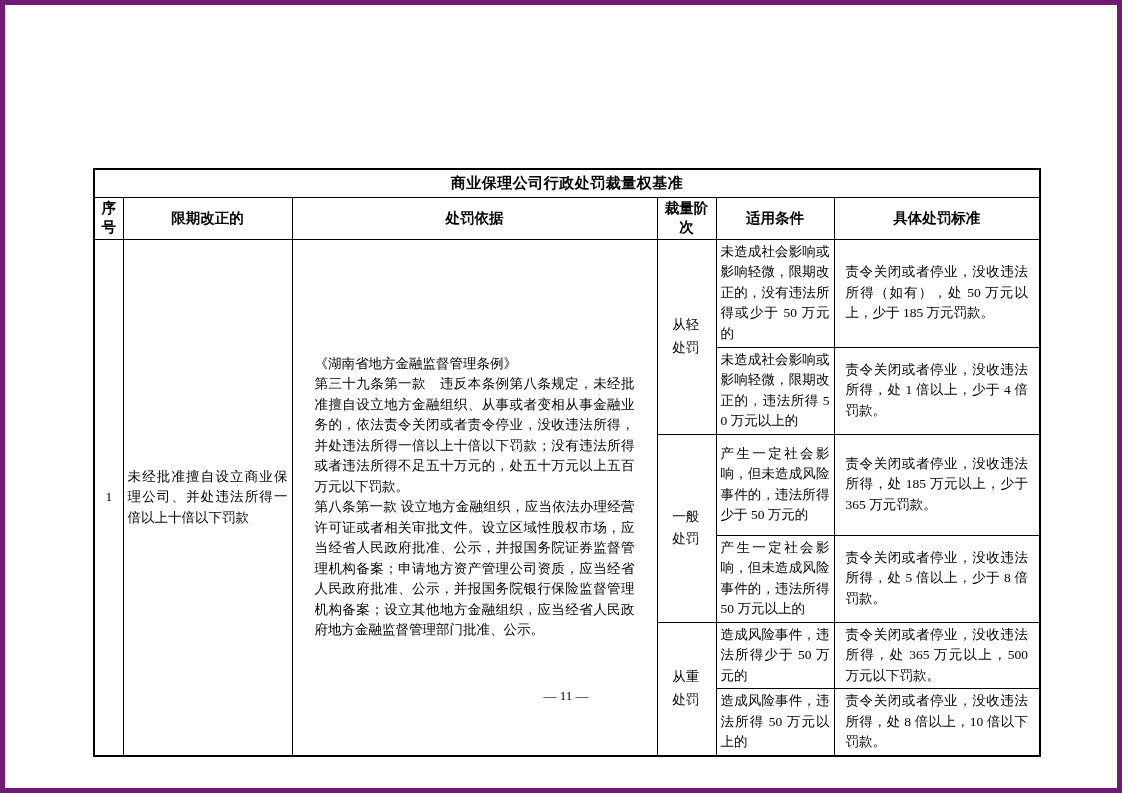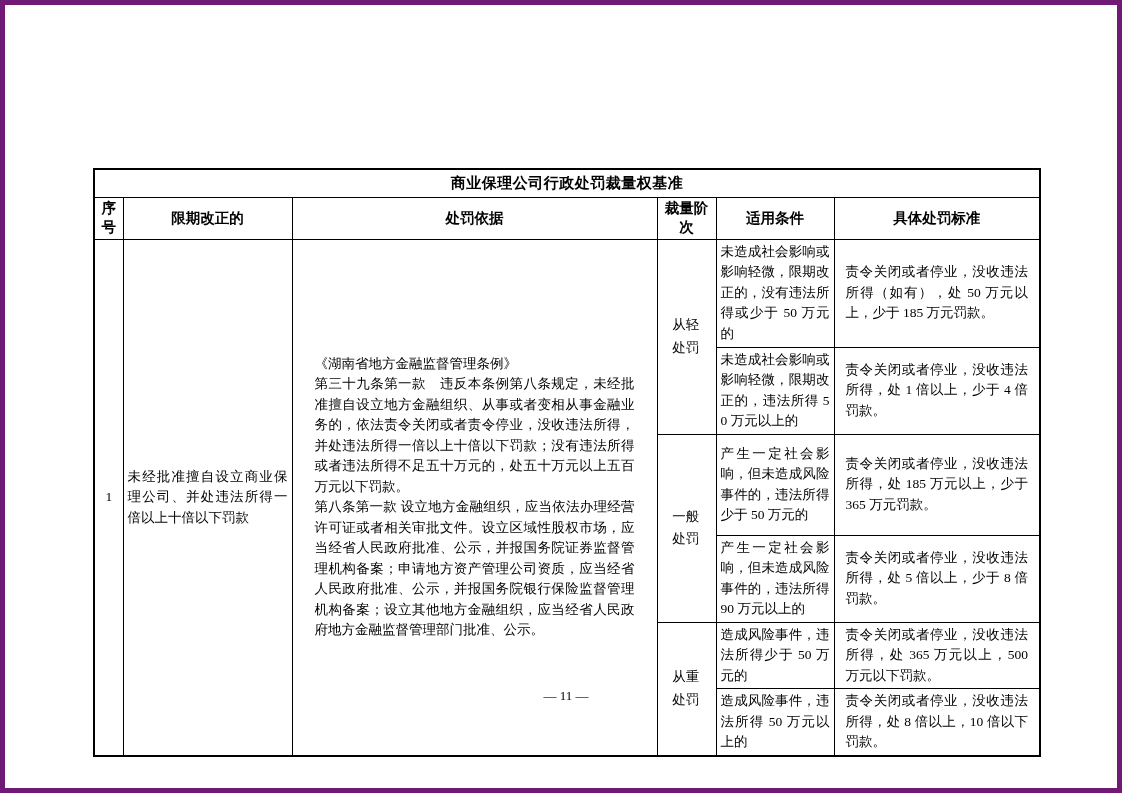--- a/index.html
+++ b/index.html
@@ -141,21 +141,21 @@
         <td class="standard-cell">责令关闭或者停业，没收违法所得，处 1 倍以上，少于 4 倍罚款。</td>
       </tr>
       <tr style="height:101px">
         <td class="level-cell" rowspan="2">
           <div class="level-label">一般处罚</div>
         </td>
         <td class="condition-cell">产生一定社会影响，但未造成风险事件的，违法所得少于 50 万元的</td>
         <td class="standard-cell">责令关闭或者停业，没收违法所得，处 185 万元以上，少于 365 万元罚款。</td>
       </tr>
       <tr style="height:81px">
-        <td class="condition-cell">产生一定社会影响，但未造成风险事件的，违法所得 90 万元以上的</td>
+        <td class="condition-cell">产生一定社会影响，但未造成风险事件的，违法所得 50 万元以上的</td>
         <td class="standard-cell">责令关闭或者停业，没收违法所得，处 5 倍以上，少于 8 倍罚款。</td>
       </tr>
       <tr style="height:66px">
         <td class="level-cell" rowspan="2">
           <div class="level-label">从重处罚</div>
         </td>
         <td class="condition-cell">造成风险事件，违法所得少于 50 万元的</td>
         <td class="standard-cell">责令关闭或者停业，没收违法所得，处 365 万元以上，500 万元以下罚款。</td>
       </tr>
       <tr style="height:60px">

